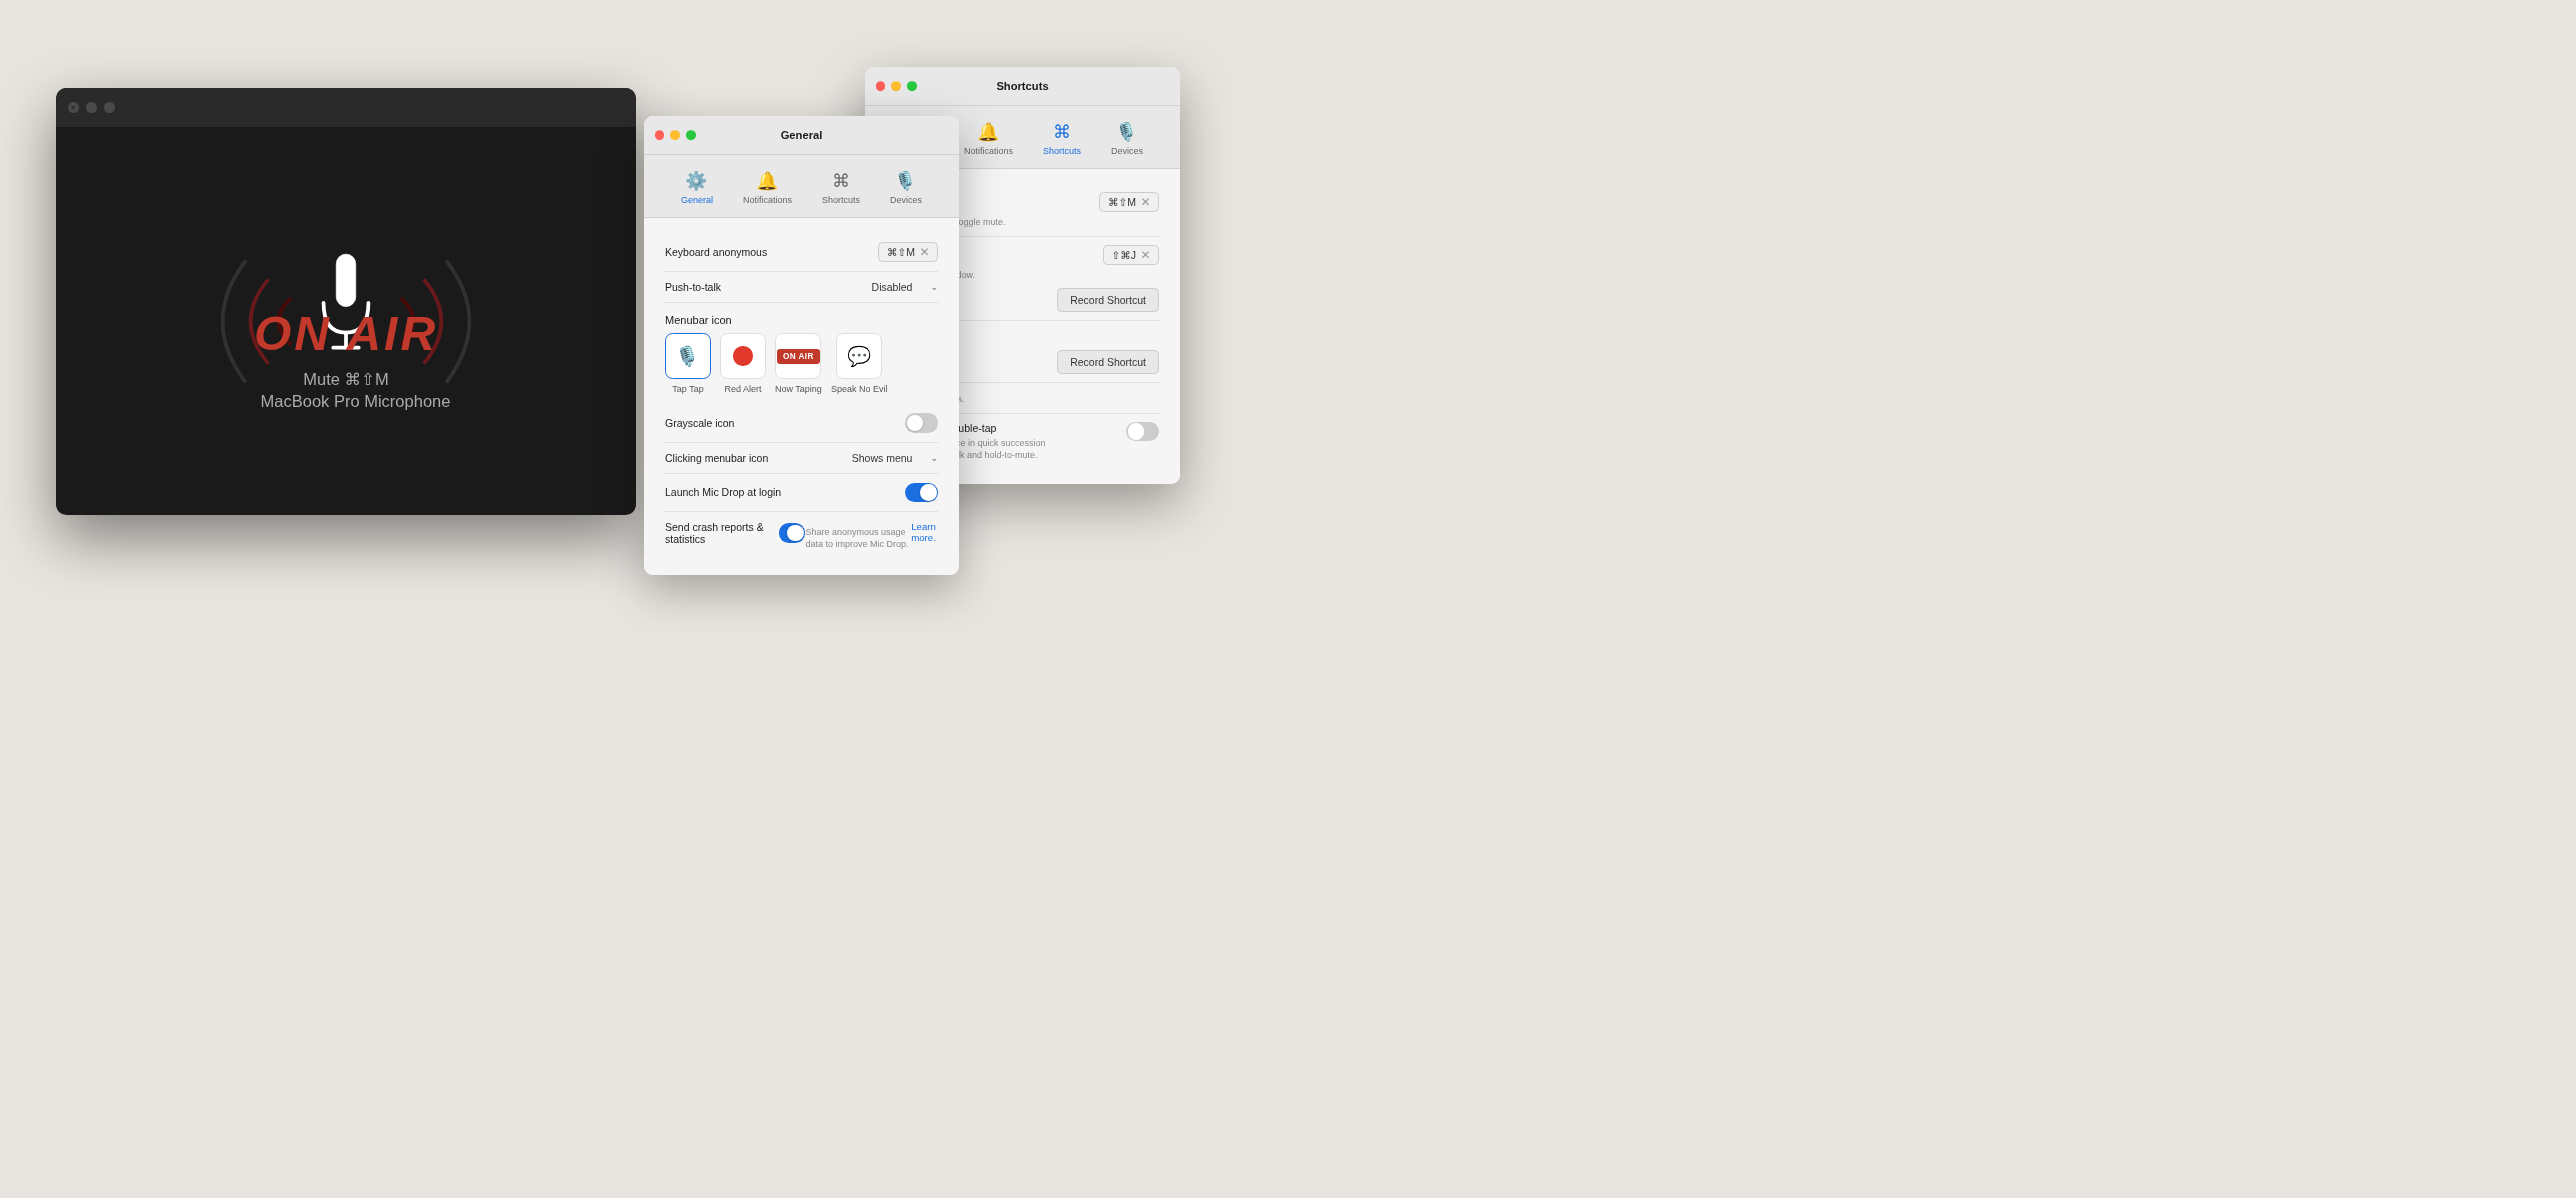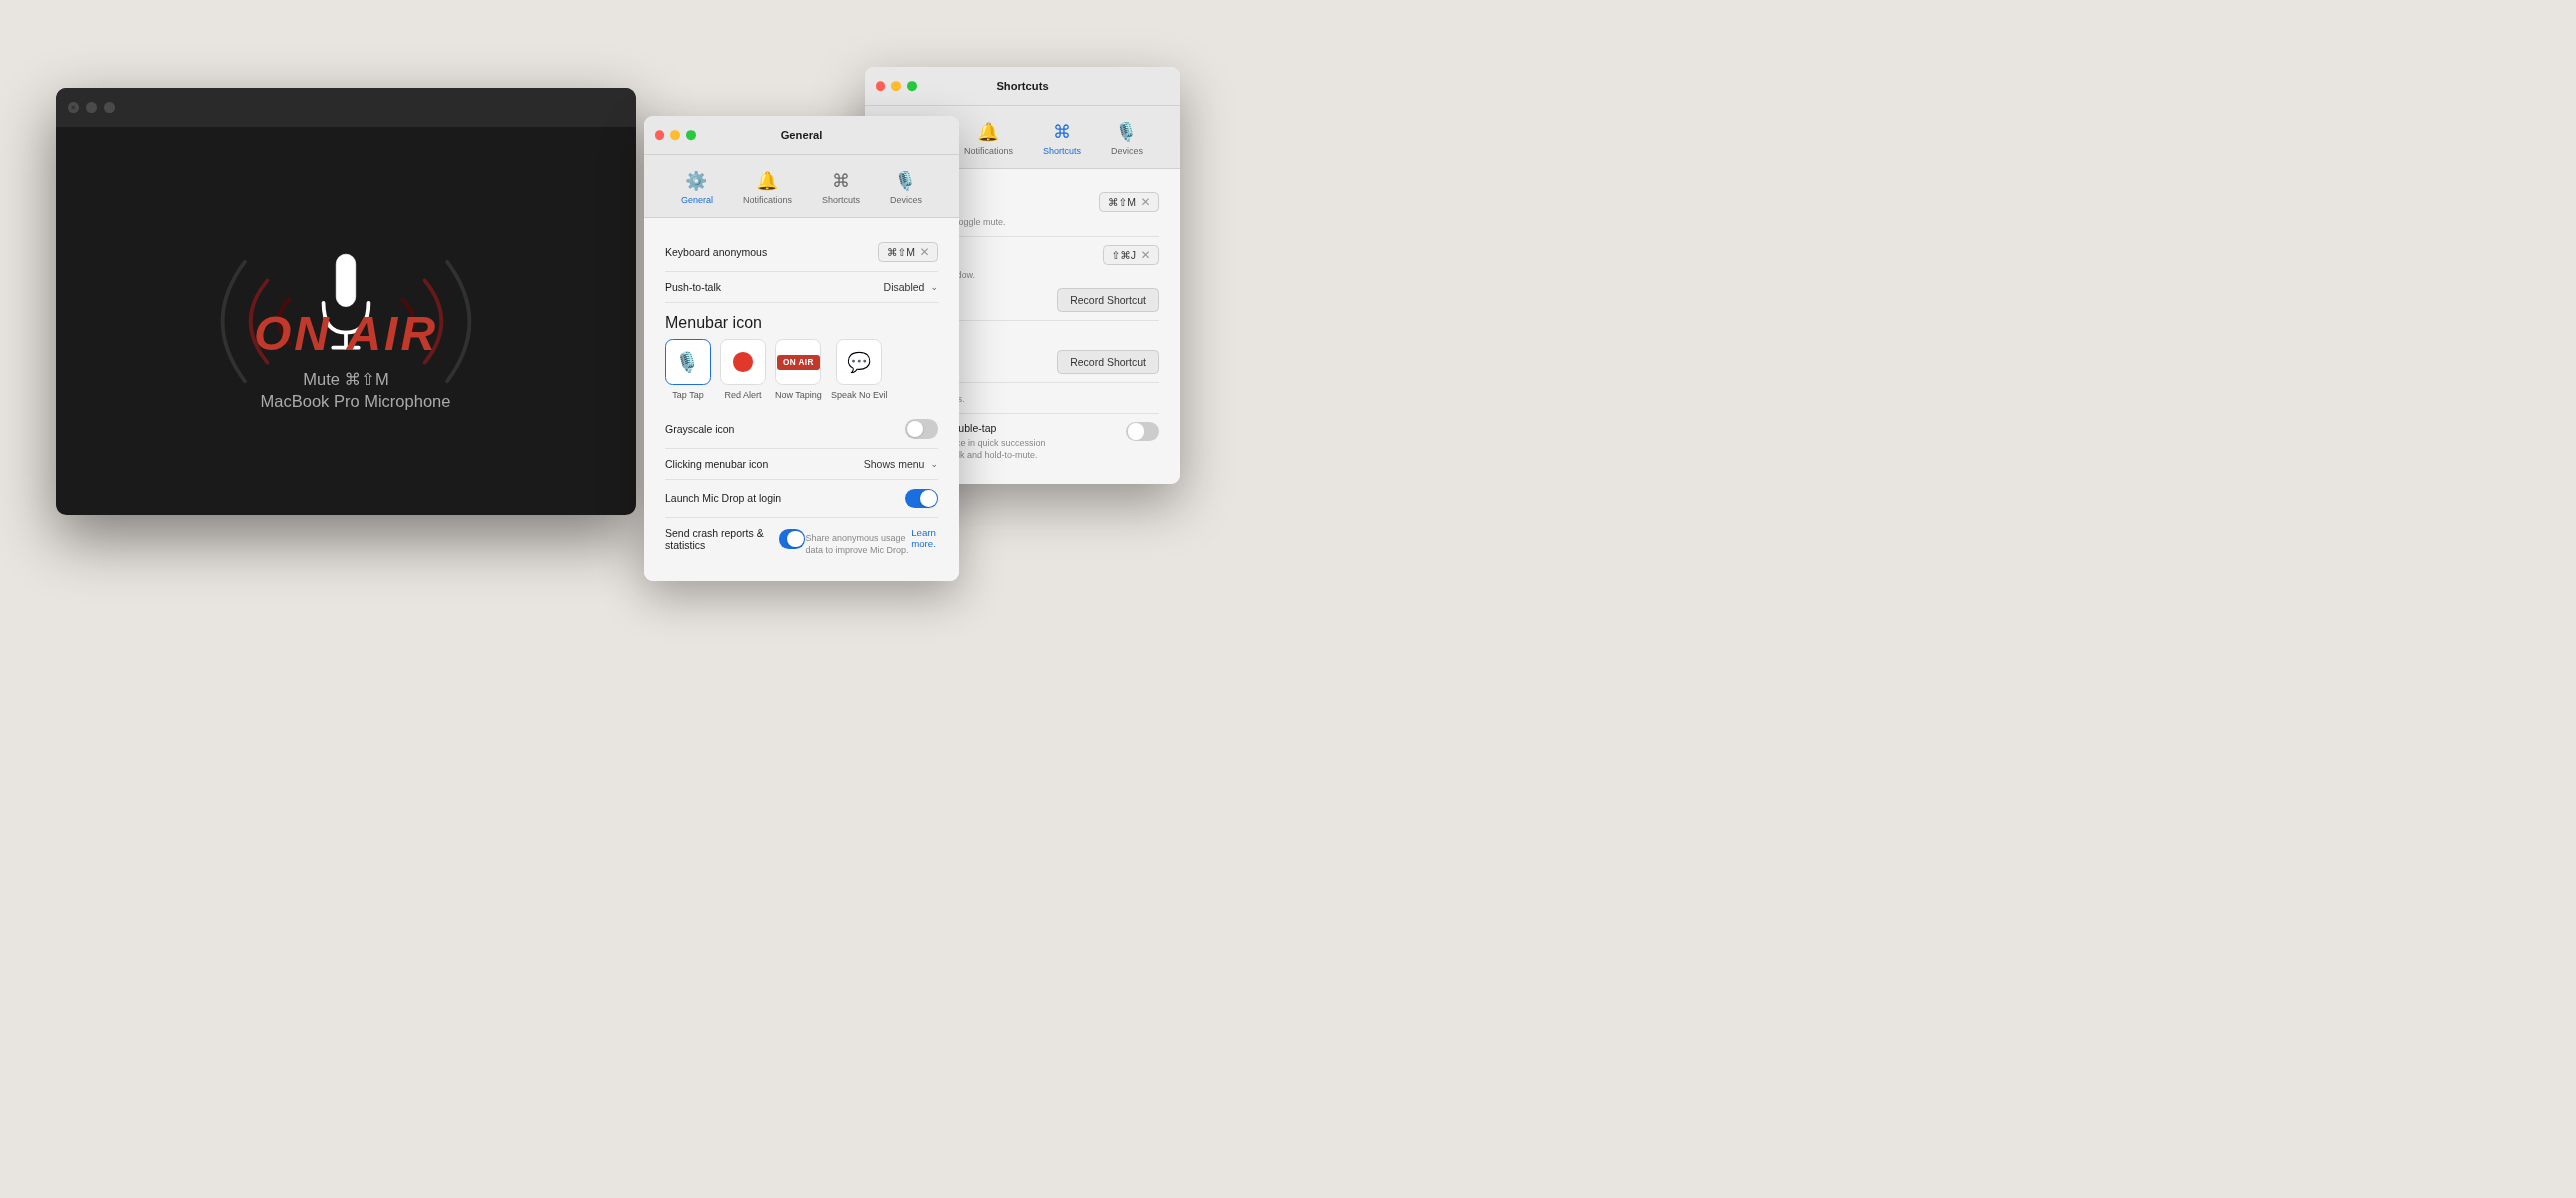--- a/index.html
+++ b/index.html
@@ -206,34 +206,34 @@
     .shortcut-badge .clear-btn {
       color: #999;
       cursor: pointer;
       font-size: 12px;
       line-height: 1;
     }
 
     .dropdown-value {
       display: flex;
       align-items: center;
-      gap: 6px;
+      gap: 18px;
       font-size: 10.5px;
       color: #333;
       cursor: pointer;
     }
 
     .dropdown-arrow {
       font-size: 9px;
       color: #666;
     }
 
     
     .section-label {
-      font-size: 16px;
+      font-size: 11px;
       color: #1a1a1a;
       padding: 10.5px 0 7.5px;
     }
 
     .icon-options {
       display: flex;
       gap: 9px;
       padding-bottom: 10.5px;
     }
 

